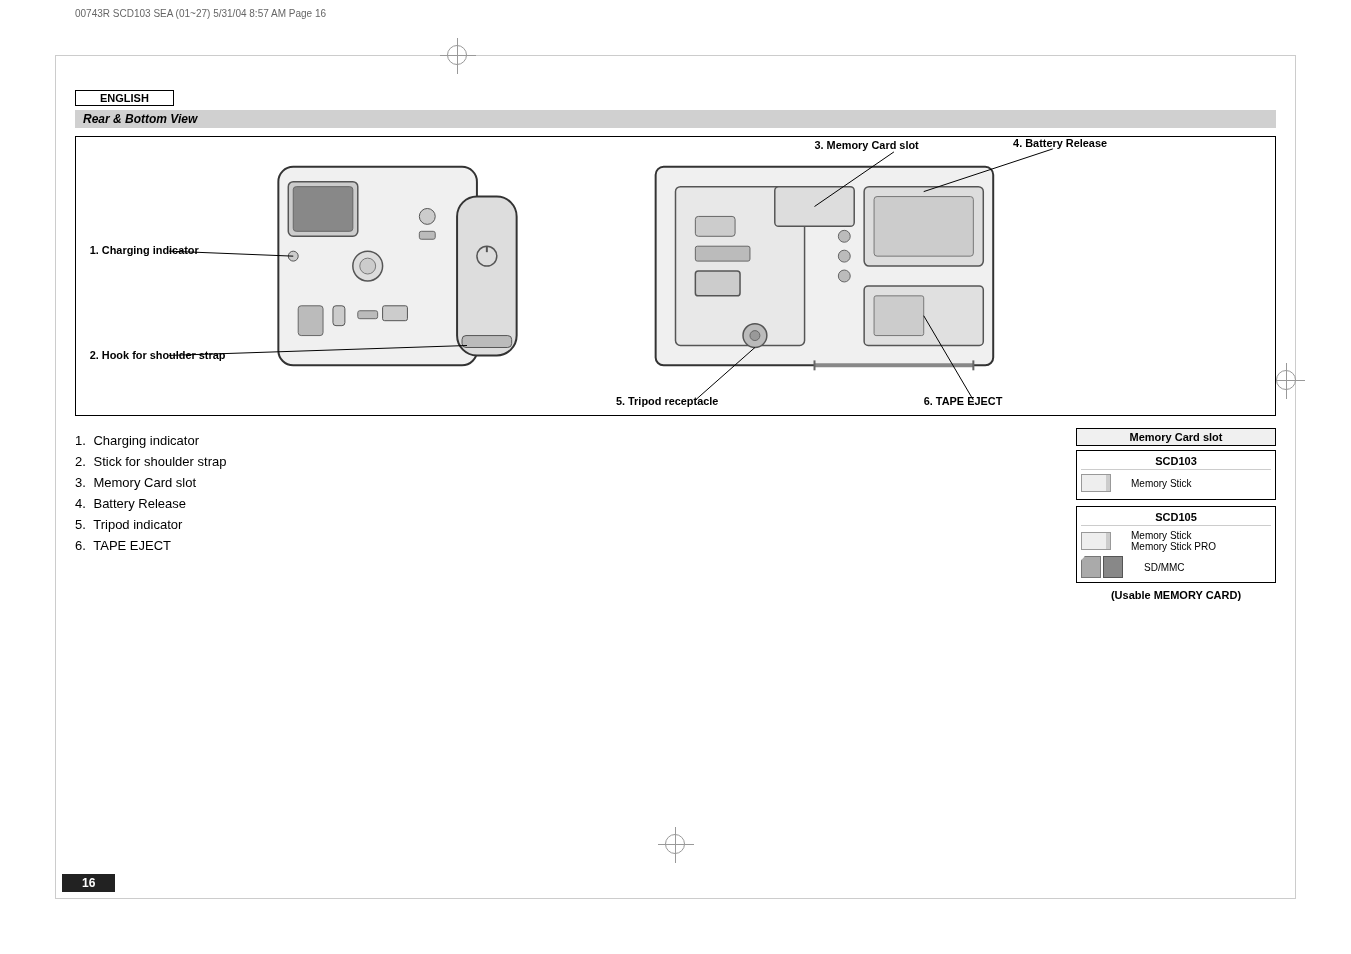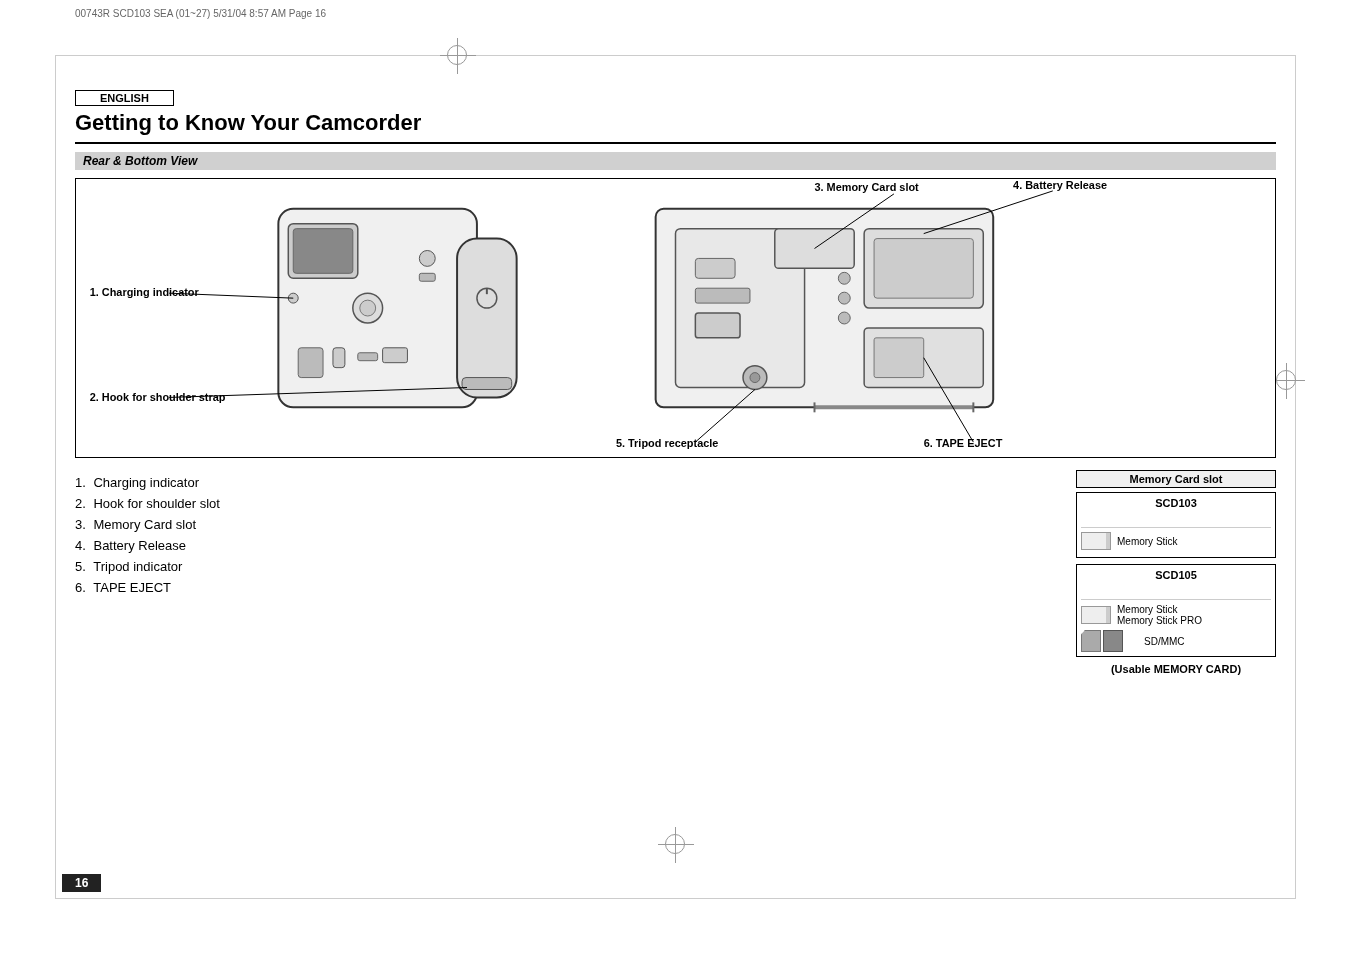--- a/index.html
+++ b/index.html
@@ -158,21 +158,21 @@
       margin-bottom: 6px;
       padding: 4px;
     }
 
     .model-title {
       text-align: center;
       font-weight: bold;
       font-size: 11px;
       border-bottom: 1px solid #ccc;
       margin-bottom: 4px;
-      padding-bottom: 18px;
+      padding-bottom: 2px;
     }
 
     .memory-stick-icon {
       width: 30px;
       height: 18px;
       border: 1px solid #999;
       background: #eee;
       flex-shrink: 0;
       position: relative;
     }
@@ -196,21 +196,21 @@
       width: 20px;
       height: 22px;
       background: #888;
       border: 1px solid #555;
       flex-shrink: 0;
     }
 
     .model-row {
       display: flex;
       align-items: center;
-      gap: 6px;
+      gap: 20px;
       margin-bottom: 3px;
       font-size: 10px;
     }
 
     .sd-mmc-row {
       display: flex;
       align-items: center;
       gap: 21px;
       margin-top: 4px;
       font-size: 10px;
@@ -225,21 +225,21 @@
 
     
     .page-number {
       position: absolute;
       bottom: 62px;
       left: 62px;
       background: #222;
       color: #fff;
       font-weight: bold;
       font-size: 12px;
-      padding: 2px 13px;
+      padding: 2px 20px;
       min-width: 28px;
       text-align: center;
     }
 
     
     .camera-svg {
       width: 100%;
       height: 100%;
     }
   </style>
@@ -260,21 +260,20 @@
   <div class="page-header">
     <span>00743R SCD103 SEA (01~27)   5/31/04 8:57 AM   Page 16</span>
   </div>
 
   <div class="main-content">
 
     
     <div class="english-box">ENGLISH</div>
 
     
-    <div class="page-title">Getting to Know Your Camcorder</div>
 
     
     <div class="section-subtitle">Rear &amp; Bottom View</div>
 
     
     <div class="diagram-box">
       
       <svg class="camera-svg" viewBox="0 0 1200 280" xmlns="http://www.w3.org/2000/svg">
 
         <rect x="200" y="30" width="200" height="200" rx="15" ry="15" fill="#f0f0f0" stroke="#333" stroke-width="2"></rect>
@@ -348,21 +347,21 @@
 
       </svg>
     </div>
 
     
     <div class="bottom-section">
 
       <div class="item-list">
         <ol>
           <li><span class="num">1.</span> <span>Charging indicator</span></li>
-          <li><span class="num">2.</span> <span>Hook for shoulder slot</span></li>
+          <li><span class="num">2.</span> <span>Stick for shoulder strap</span></li>
           <li><span class="num">3.</span> <span>Memory Card slot</span></li>
           <li><span class="num">4.</span> <span>Battery Release</span></li>
           <li><span class="num">5.</span> <span>Tripod indicator</span></li>
           <li><span class="num">6.</span> <span>TAPE EJECT</span></li>
         </ol>
       </div>
 
       <div class="memory-card-section">
         <div class="memory-card-title">Memory Card slot</div>
 

